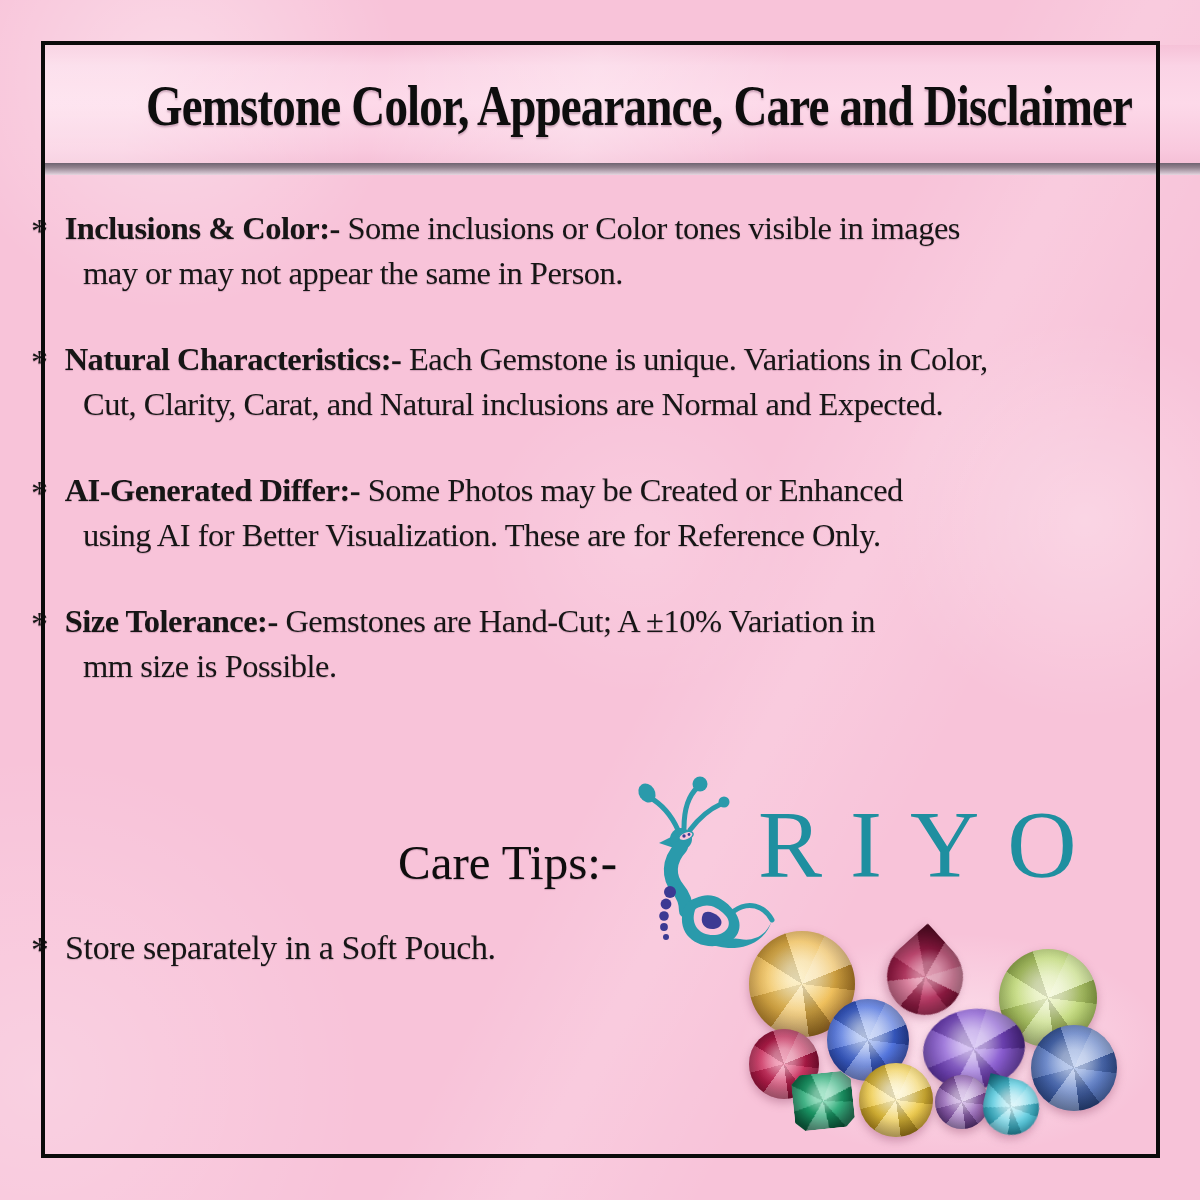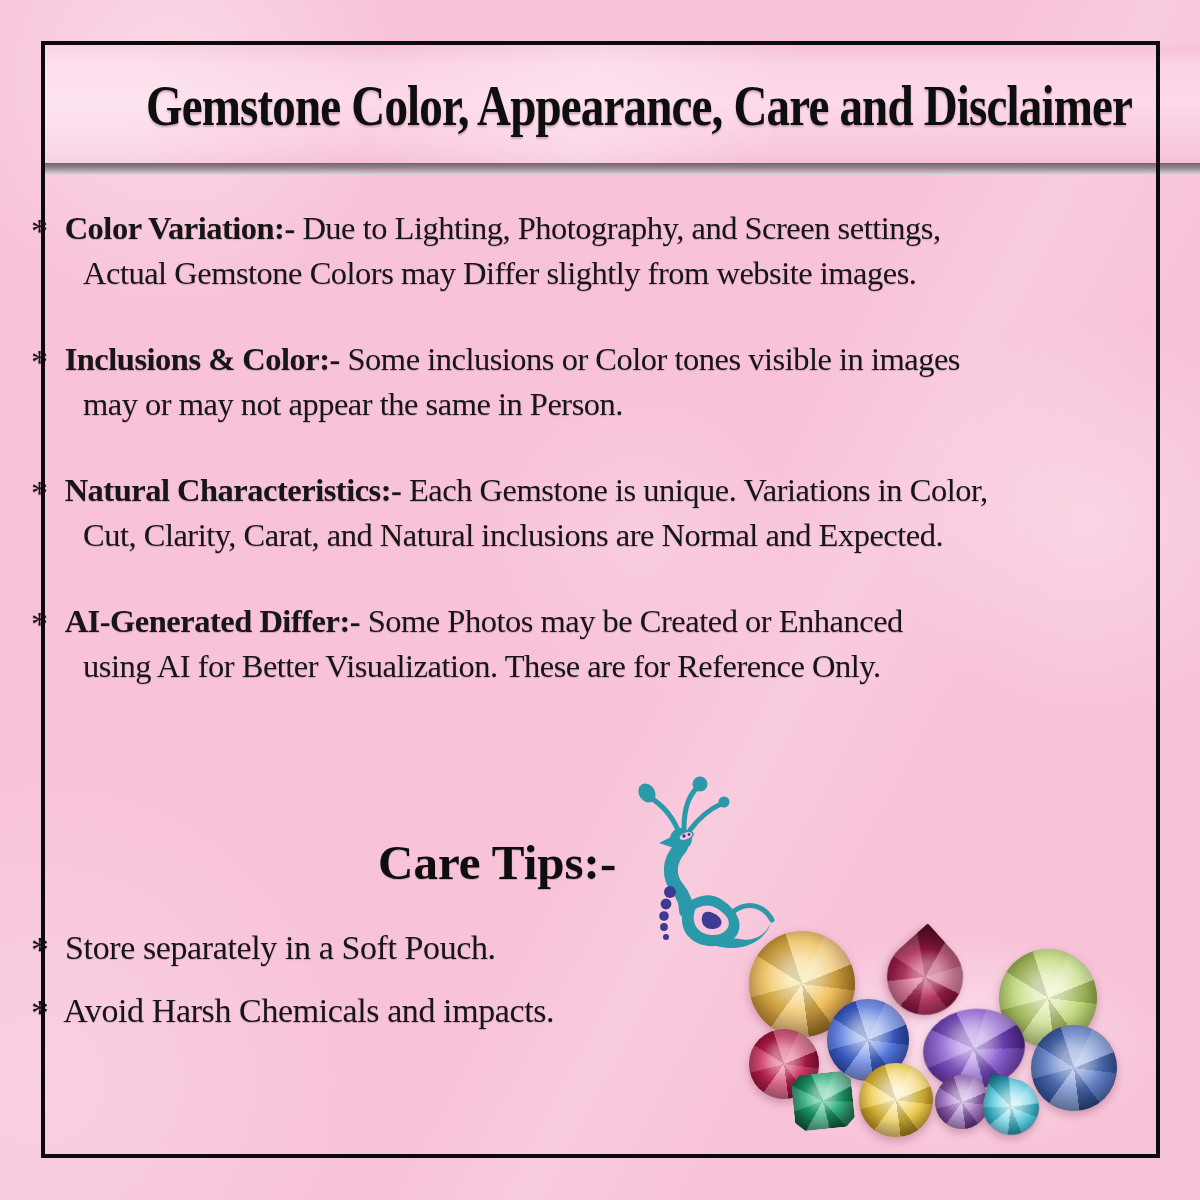--- a/index.html
+++ b/index.html
@@ -46,22 +46,22 @@
     position:absolute;left:57px;top:205px;width:1098px;z-index:2;
     font-size:32.5px;line-height:45px;letter-spacing:-0.5px;
     text-shadow:0 1px 1px rgba(110,60,90,.28);
   }
   .bullet-row{padding-left:26px;text-indent:-26px;margin-bottom:40px;}
   .b{display:inline-block;transform:translateY(3px);font-size:1.05em;}
   .lbl{font-weight:700;}
   .txt{white-space:pre-line;}
   
   .care-heading{
-    position:absolute;left:378px;top:834px;z-index:2;
-    font-size:49px;font-weight:700;color:#0e0e0e;
+    position:absolute;left:398px;top:834px;z-index:2;
+    font-size:49px;font-weight:400;color:#0e0e0e;
     text-shadow:0 1px 1px rgba(110,60,90,.3);
   }
   
   .peacock{position:absolute;left:626px;top:768px;z-index:3;}
   .brand-name{
     position:absolute;left:758px;top:797px;z-index:2;
     font-size:96px;line-height:1;letter-spacing:28px;
     color:#1f8fa0;
   }
   
@@ -115,41 +115,41 @@
   <div class="frame"></div>
 
   <div class="banner">
     <div class="banner-title">Gemstone Color, Appearance, Care and Disclaimer</div>
     <div class="banner-bevel"></div>
   </div>
 
   <div class="disclaimers">
     <div class="bullet-row">
       <span class="b">*</span>
-      <span class="lbl">Color Variation:-</span>
-      <span class="txt">Due to Lighting, Photography, and Screen settings,
-Actual Gemstone Colors may Differ slightly from website images.</span>
-    </div>
-    <div class="bullet-row">
-      <span class="b">*</span>
       <span class="lbl">Inclusions &amp; Color:-</span>
       <span class="txt">Some inclusions or Color tones visible in images
 may or may not appear the same in Person.</span>
     </div>
     <div class="bullet-row">
       <span class="b">*</span>
       <span class="lbl">Natural Characteristics:-</span>
       <span class="txt">Each Gemstone is unique. Variations in Color,
 Cut, Clarity, Carat, and Natural inclusions are Normal and Expected.</span>
     </div>
     <div class="bullet-row">
       <span class="b">*</span>
       <span class="lbl">AI-Generated Differ:-</span>
       <span class="txt">Some Photos may be Created or Enhanced
 using AI for Better Visualization. These are for Reference Only.</span>
+    </div>
+    <div class="bullet-row">
+      <span class="b">*</span>
+      <span class="lbl">Size Tolerance:-</span>
+      <span class="txt">Gemstones are Hand-Cut; A ±10% Variation in
+mm size is Possible.</span>
     </div>
   </div>
 
   <div class="care-heading">Care Tips:-</div>
 
   <svg class="peacock" width="152" height="180" viewBox="0 0 152 180" xmlns="http://www.w3.org/2000/svg">
     <g fill="none" stroke="#2a9aab" stroke-width="5" stroke-linecap="round">
       <path d="M52,62 C44,44 32,34 23,29"></path>
       <path d="M58,60 C58,38 64,26 72,19"></path>
       <path d="M64,62 C76,46 86,40 95,36"></path>
@@ -172,29 +172,26 @@
       <circle cx="38" cy="159" r="3.9"></circle>
       <circle cx="40" cy="169" r="3"></circle>
     </g>
     <path d="M58,140 C50,162 66,180 90,178 C112,176 120,158 108,143 C99,131 87,125 76,128 C66,131 61,133 58,140 Z" fill="#2a9aab"></path>
     <path d="M69,142 C64,157 74,168 89,167 C102,166 107,155 99,147 C92,139 83,136 77,138 C72,140 71,139 69,142 Z" fill="#f9c6db"></path>
     <path d="M77,146 C73,155 79,162 88,161 C96,160 98,153 92,148 C87,144 80,142 77,146 Z" fill="#3c3a93"></path>
     <path d="M90,178 C116,185 140,174 146,152 C141,167 128,174 114,171 C105,169 97,173 90,178 Z" fill="#2a9aab"></path>
     <path d="M108,143 C122,133 138,137 146,152" fill="none" stroke="#2a9aab" stroke-width="5" stroke-linecap="round"></path>
   </svg>
 
+  <div class="brand-name">RIYO</div>
 
   <div class="care-tips">
     <div class="bullet-row">
       <span class="b">*</span>
       <span class="txt">Store separately in a Soft Pouch.</span>
-    </div>
-    <div class="bullet-row">
-      <span class="b">*</span>
-      <span class="txt">Avoid Harsh Chemicals and impacts.</span>
     </div>
   </div>
 
   <div class="gems">
     <div class="gem-glow"></div>
     <div class="gem round g-citrine"></div>
     <div class="gem drop  g-garnet"></div>
     <div class="gem round g-peridot"></div>
     <div class="gem round g-ruby"></div>
     <div class="gem round g-sapphire"></div>

